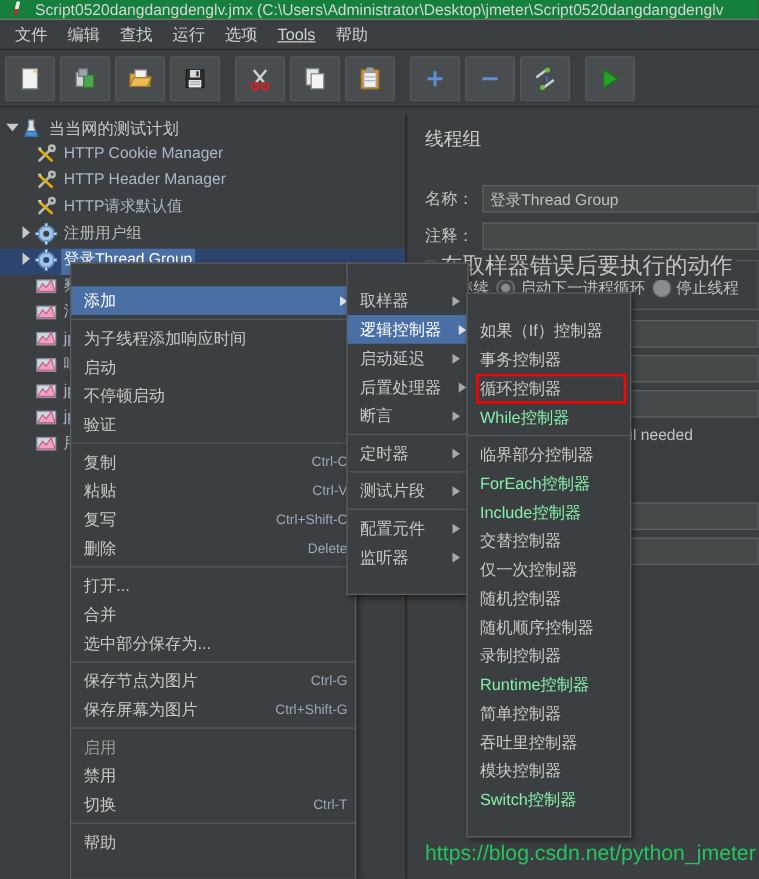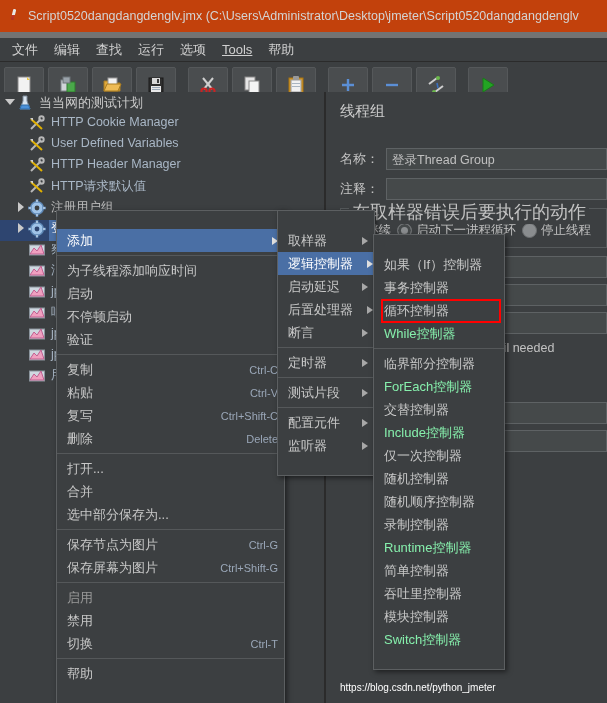--- a/index.html
+++ b/index.html
@@ -9,27 +9,27 @@
   body {
     width: 607px; height: 703px;
     font-family: "Liberation Sans", "DejaVu Sans", sans-serif;
     font-size: 12px;
     color: #bbbbbb;
     overflow: hidden;
     position: relative;
   }
   
   #titlebar {
-    height: 38px;
-    background: #c2410c;
+    height: 16px;
+    background: #15803d;
     display: flex;
     align-items: center;
     padding-left: 6px;
     box-sizing: border-box;
-    border-bottom: 6px solid #737373;
+    border-bottom: 1px solid #737373;
   }
   #titlebar .tb-icon {
     width: 16px; height: 16px;
     margin-right: 6px;
     position: relative;
     flex: 0 0 auto;
   }
   #titlebar .tb-icon::before {
     content: "";
     position: absolute;
@@ -239,22 +239,22 @@
     height: 22px; background:#45494a; border:1px solid #5e6264;
     color:#c0c0c0; font-size:12.5px; line-height:22px; padding:0 5px;
     box-sizing:border-box; flex:1 1 auto;
   }
   .chkrow { display:flex; align-items:center; gap:5px; margin-bottom:5px; font-size:12.5px; color:#c2c2c2; white-space:nowrap;}
   .chk { width:13px; height:13px; background:#45494a; border:1px solid #6c6f71; flex:0 0 auto;}
 
   .watermark {
     position: absolute;
     left: 14px; bottom: 10px;
-    font-size: 10px;
-    color: #ffffff;
+    font-size: 17px;
+    color: #22c55e;
     white-space: nowrap;
     text-align: right;
   }
 
   
   .menu {
     position: absolute;
     background: #3c3f41;
     border: 1px solid #5c5f61;
     box-shadow: 2px 2px 5px rgba(0,0,0,0.5);
@@ -444,32 +444,20 @@
         <svg width="18" height="18" viewBox="0 0 18 18">
           <line x1="3" y1="14" x2="13" y2="4" stroke="#b8b8b8" stroke-width="2"></line>
           <circle cx="13.5" cy="3.5" r="2.2" fill="none" stroke="#b8b8b8" stroke-width="2"></circle>
           <line x1="3" y1="4" x2="14" y2="14" stroke="#e0b000" stroke-width="2"></line>
           <path d="M2 3 l3 0 l0 3 z" fill="#cfcfcf"></path>
         </svg>
       </span>
       <span class="tlabel">HTTP Cookie Manager</span>
     </div>
 
-    <div class="tnode indent1">
-      <span class="twist"></span>
-      <span class="ticon">
-        <svg width="18" height="18" viewBox="0 0 18 18">
-          <line x1="3" y1="14" x2="13" y2="4" stroke="#b8b8b8" stroke-width="2"></line>
-          <circle cx="13.5" cy="3.5" r="2.2" fill="none" stroke="#b8b8b8" stroke-width="2"></circle>
-          <line x1="3" y1="4" x2="14" y2="14" stroke="#e0b000" stroke-width="2"></line>
-          <path d="M2 3 l3 0 l0 3 z" fill="#cfcfcf"></path>
-        </svg>
-      </span>
-      <span class="tlabel">User Defined Variables</span>
-    </div>
 
     <div class="tnode indent1">
       <span class="twist"></span>
       <span class="ticon">
         <svg width="18" height="18" viewBox="0 0 18 18">
           <line x1="3" y1="14" x2="13" y2="4" stroke="#b8b8b8" stroke-width="2"></line>
           <circle cx="13.5" cy="3.5" r="2.2" fill="none" stroke="#b8b8b8" stroke-width="2"></circle>
           <line x1="3" y1="4" x2="14" y2="14" stroke="#e0b000" stroke-width="2"></line>
           <path d="M2 3 l3 0 l0 3 z" fill="#cfcfcf"></path>
         </svg>
@@ -792,27 +780,27 @@
   <div class="mi blue">
     <span class="mlabel">While控制器</span>
   </div>
   <div class="msep"></div>
   <div class="mi">
     <span class="mlabel">临界部分控制器</span>
   </div>
   <div class="mi blue">
     <span class="mlabel">ForEach控制器</span>
   </div>
-  <div class="mi">
-    <span class="mlabel">交替控制器</span>
-  </div>
   <div class="mi blue">
     <span class="mlabel">Include控制器</span>
   </div>
   <div class="mi">
+    <span class="mlabel">交替控制器</span>
+  </div>
+  <div class="mi">
     <span class="mlabel">仅一次控制器</span>
   </div>
   <div class="mi">
     <span class="mlabel">随机控制器</span>
   </div>
   <div class="mi">
     <span class="mlabel">随机顺序控制器</span>
   </div>
   <div class="mi">
     <span class="mlabel">录制控制器</span>

